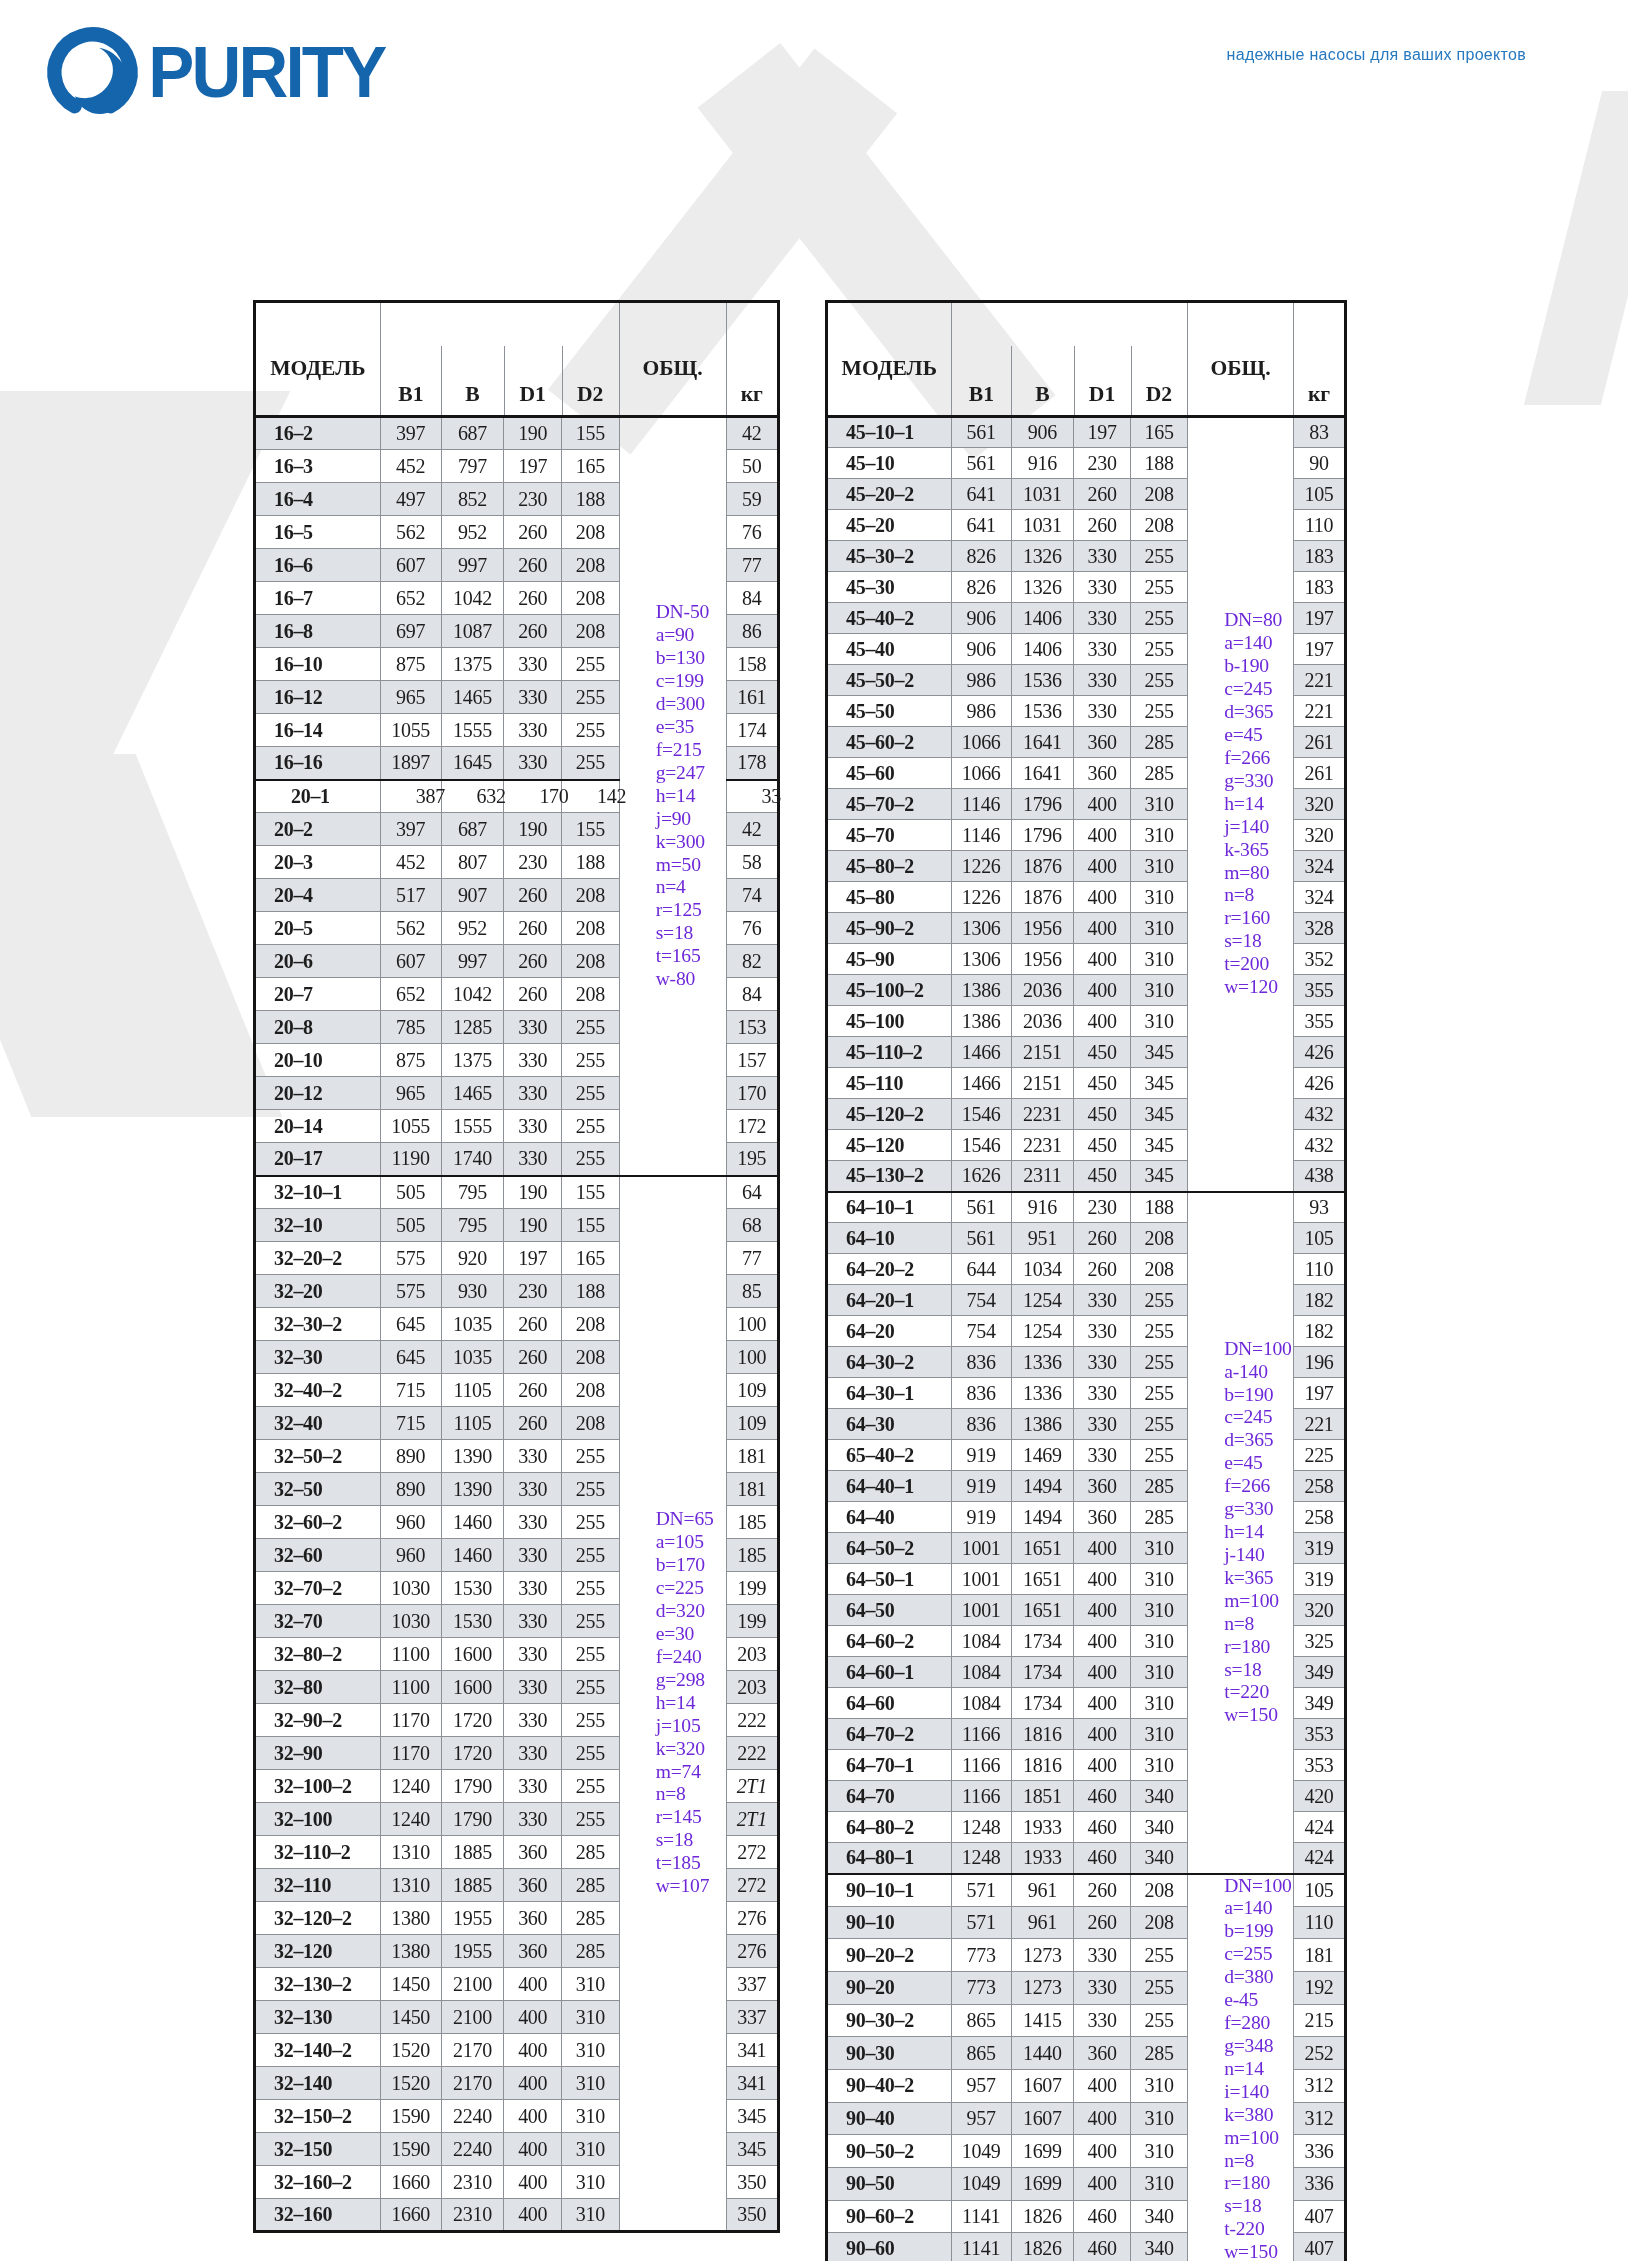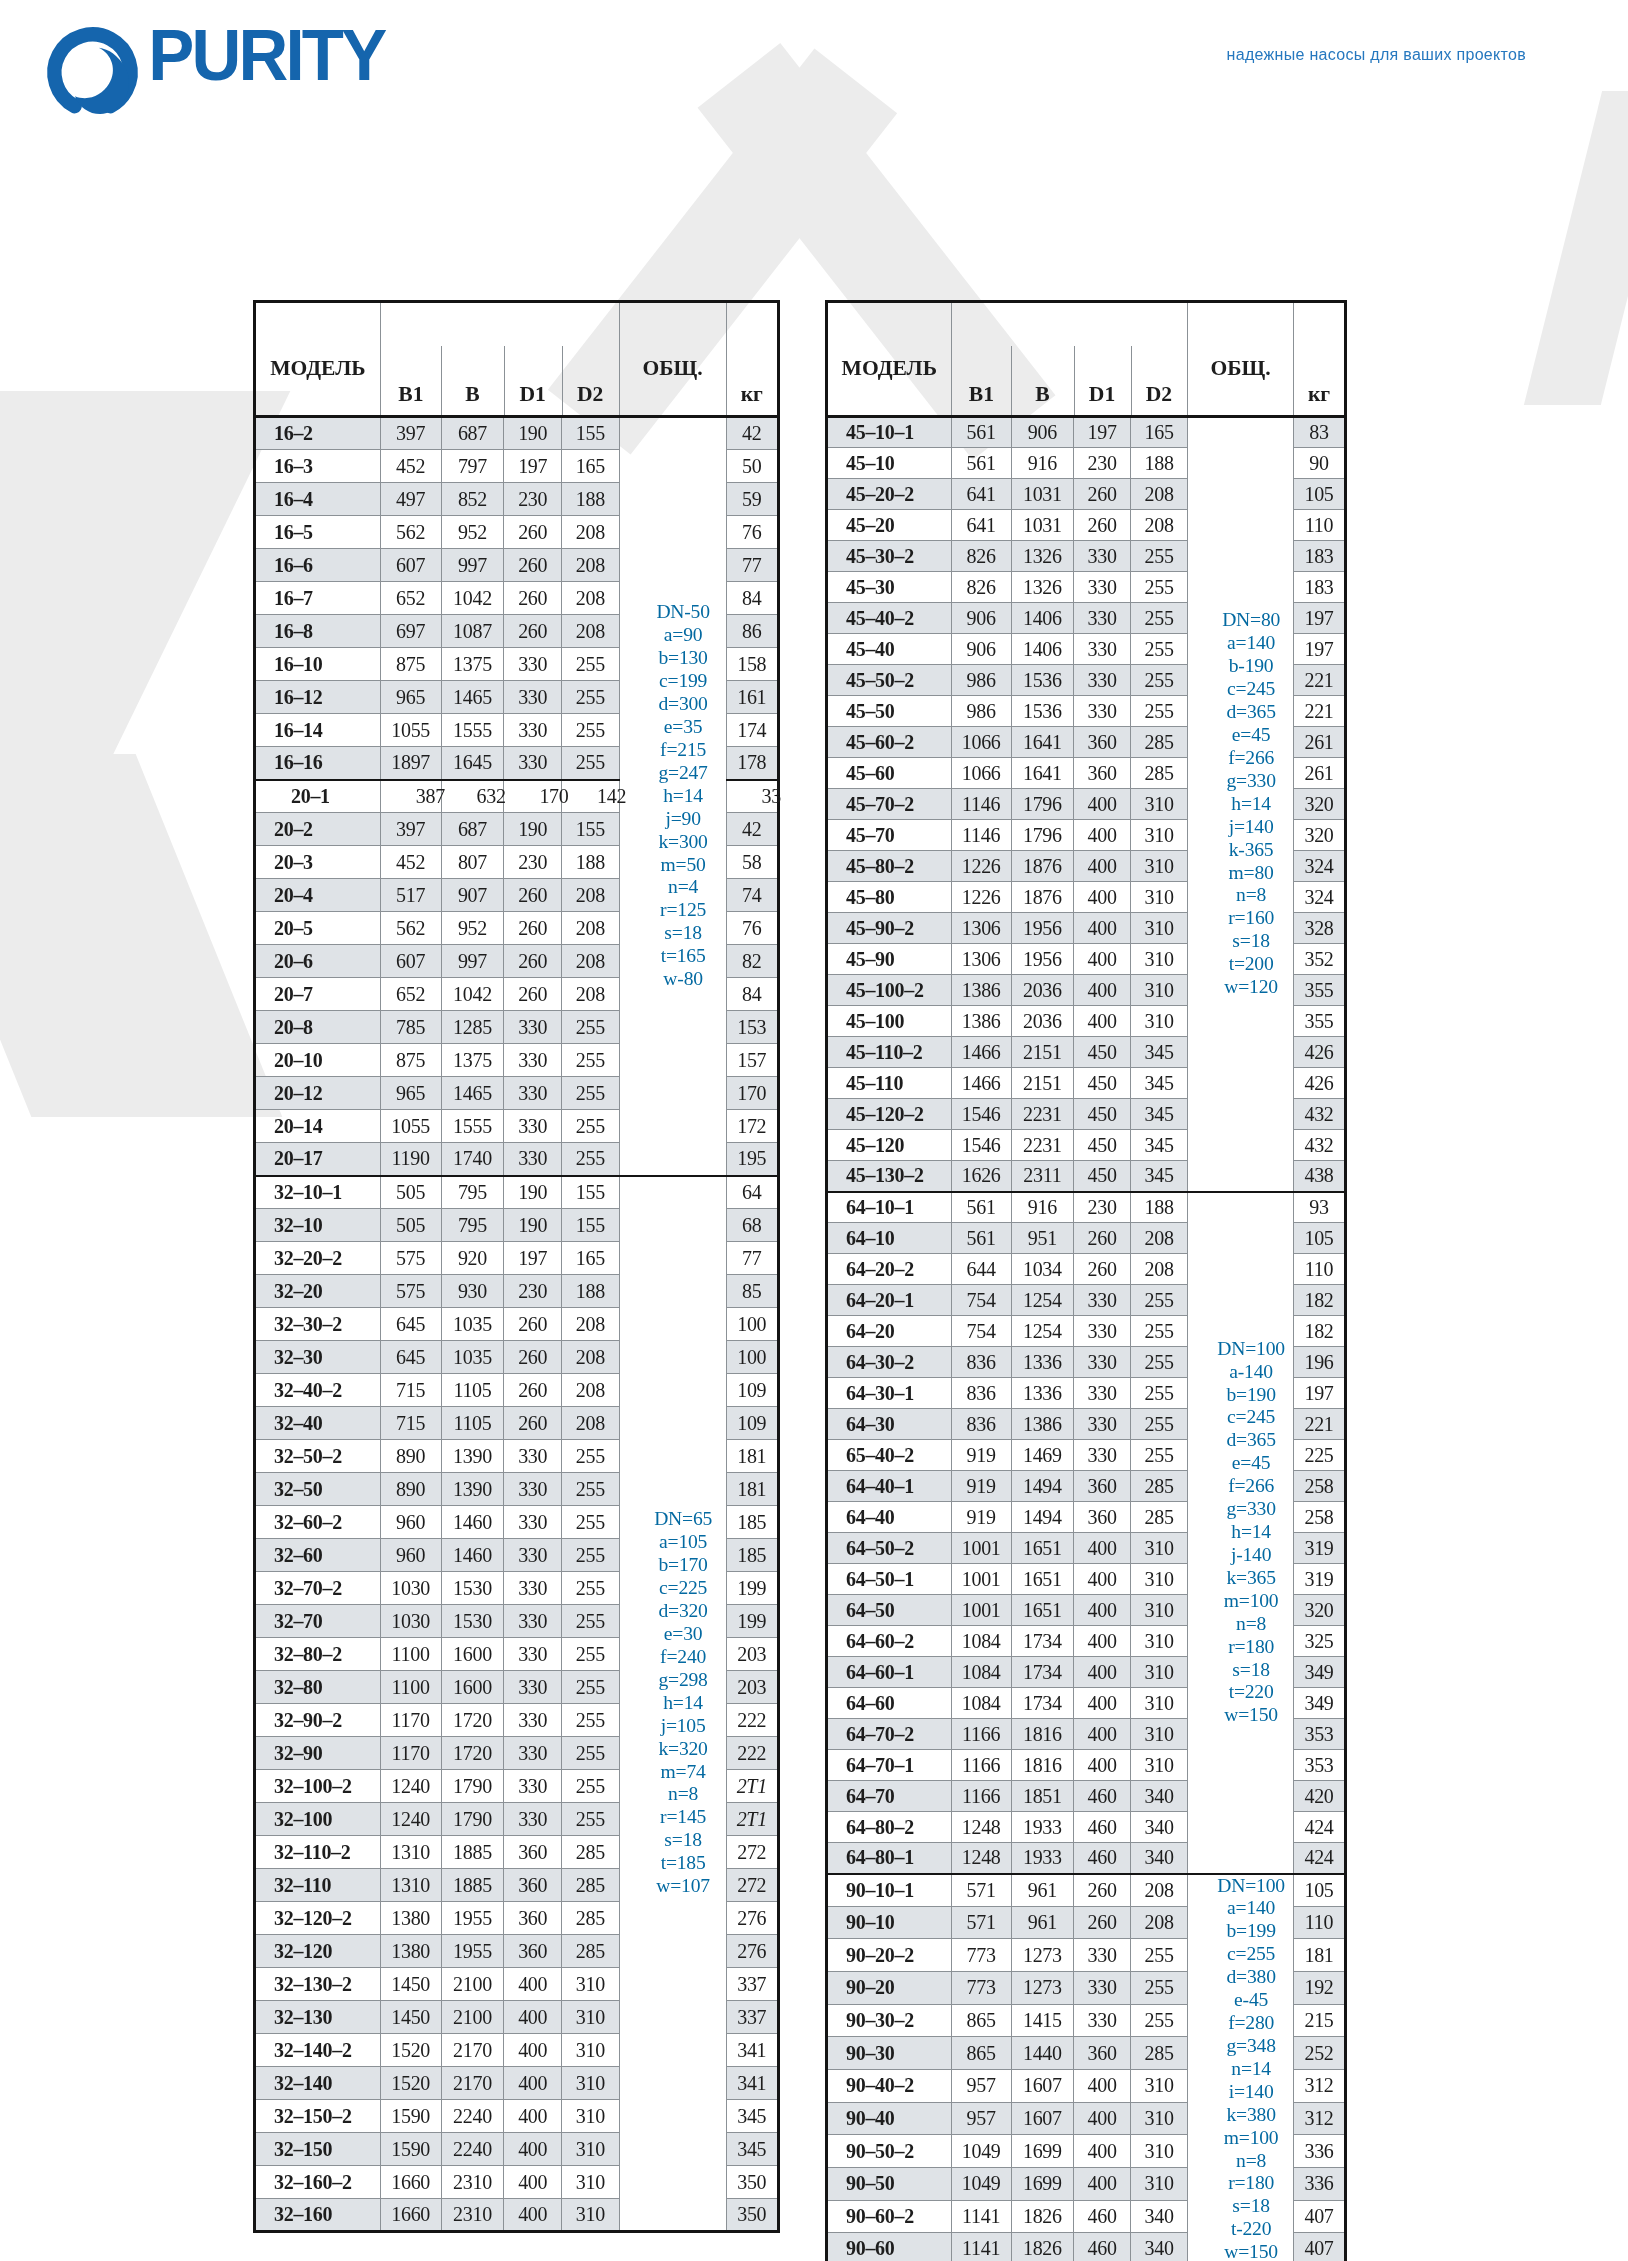--- a/index.html
+++ b/index.html
@@ -11,21 +11,21 @@
     position:relative;
   }
   
   .wm{ position:absolute; background:#ececec; z-index:0; }
   .wm-band-a{ left:670px;  top:35px;  width:105px; height:433px; transform:rotate(38deg); }
   .wm-band-b{ left:824px; top:28px;  width:105px; height:447px; transform:rotate(-38deg); }
   .wm-band-c{ left:-105px; top:391px; width:300px; height:391px; transform:skewX(-26deg); }
   .wm-band-d{ left:-42px;  top:754px;width:251px; height:363px; transform:skewX(22deg); }
   .wm-band-e{ left:1563px; top:91px; width:77px; height:314px; transform:skewX(-14deg); }
   
-  .logo{ position:absolute; left:41px; top:21px; display:flex; align-items:flex-start; z-index:3; }
+  .logo{ position:absolute; left:41px; top:21px; display:flex; align-items:center; z-index:3; }
   .logo svg{ width:103px; height:103px; display:block; }
   .logo .brand{
     font-size:69px; font-weight:700; letter-spacing:-2.8px;
     color:#1565ad; line-height:1; margin-left:4.2px;
     transform:scaleY(1.05); transform-origin:left center;
   }
   .tagline{
     position:absolute; right:103px; top:46px; z-index:3;
     font-size:16px; color:#2678bf; letter-spacing:0.3px;
   }
@@ -58,23 +58,23 @@
     padding:0; background:transparent;
   }
   table.spec td.stripe{ background:#dfe3e7; }
   table.spec td.c-model{
     text-align:left; padding-left:18px; font-weight:700; font-size:20px;
     letter-spacing:-0.3px;
   }
   table.spec td.c-num, table.spec td.c-kg{ letter-spacing:-0.3px; }
   table.spec td.it{ font-style:italic;text-align:center; }
   table.spec td.c-note{
-    background:transparent; text-align:center; vertical-align:middle;
-    padding-left:21px; font-size:19.6px; line-height:1.17; letter-spacing:-0.2px;
-    color:#0369a1;
+    background:transparent; text-align:left; vertical-align:middle;
+    padding-left:36px; font-size:19.6px; line-height:1.17; letter-spacing:-0.2px;
+    color:#6d28d9;
   }
   table.spec tr.block-start td{ border-top:2.8px solid #141414; }
   table.spec tr.group-start td{ border-top:2.8px solid #141414;padding-left:35px; }
   #tbl-left  tbody tr{ height:33px; }
   #tbl-right tbody tr{ height:31px; }
 </style>
 </head>
 <body>
 
 <div class="wm wm-band-a"></div>

